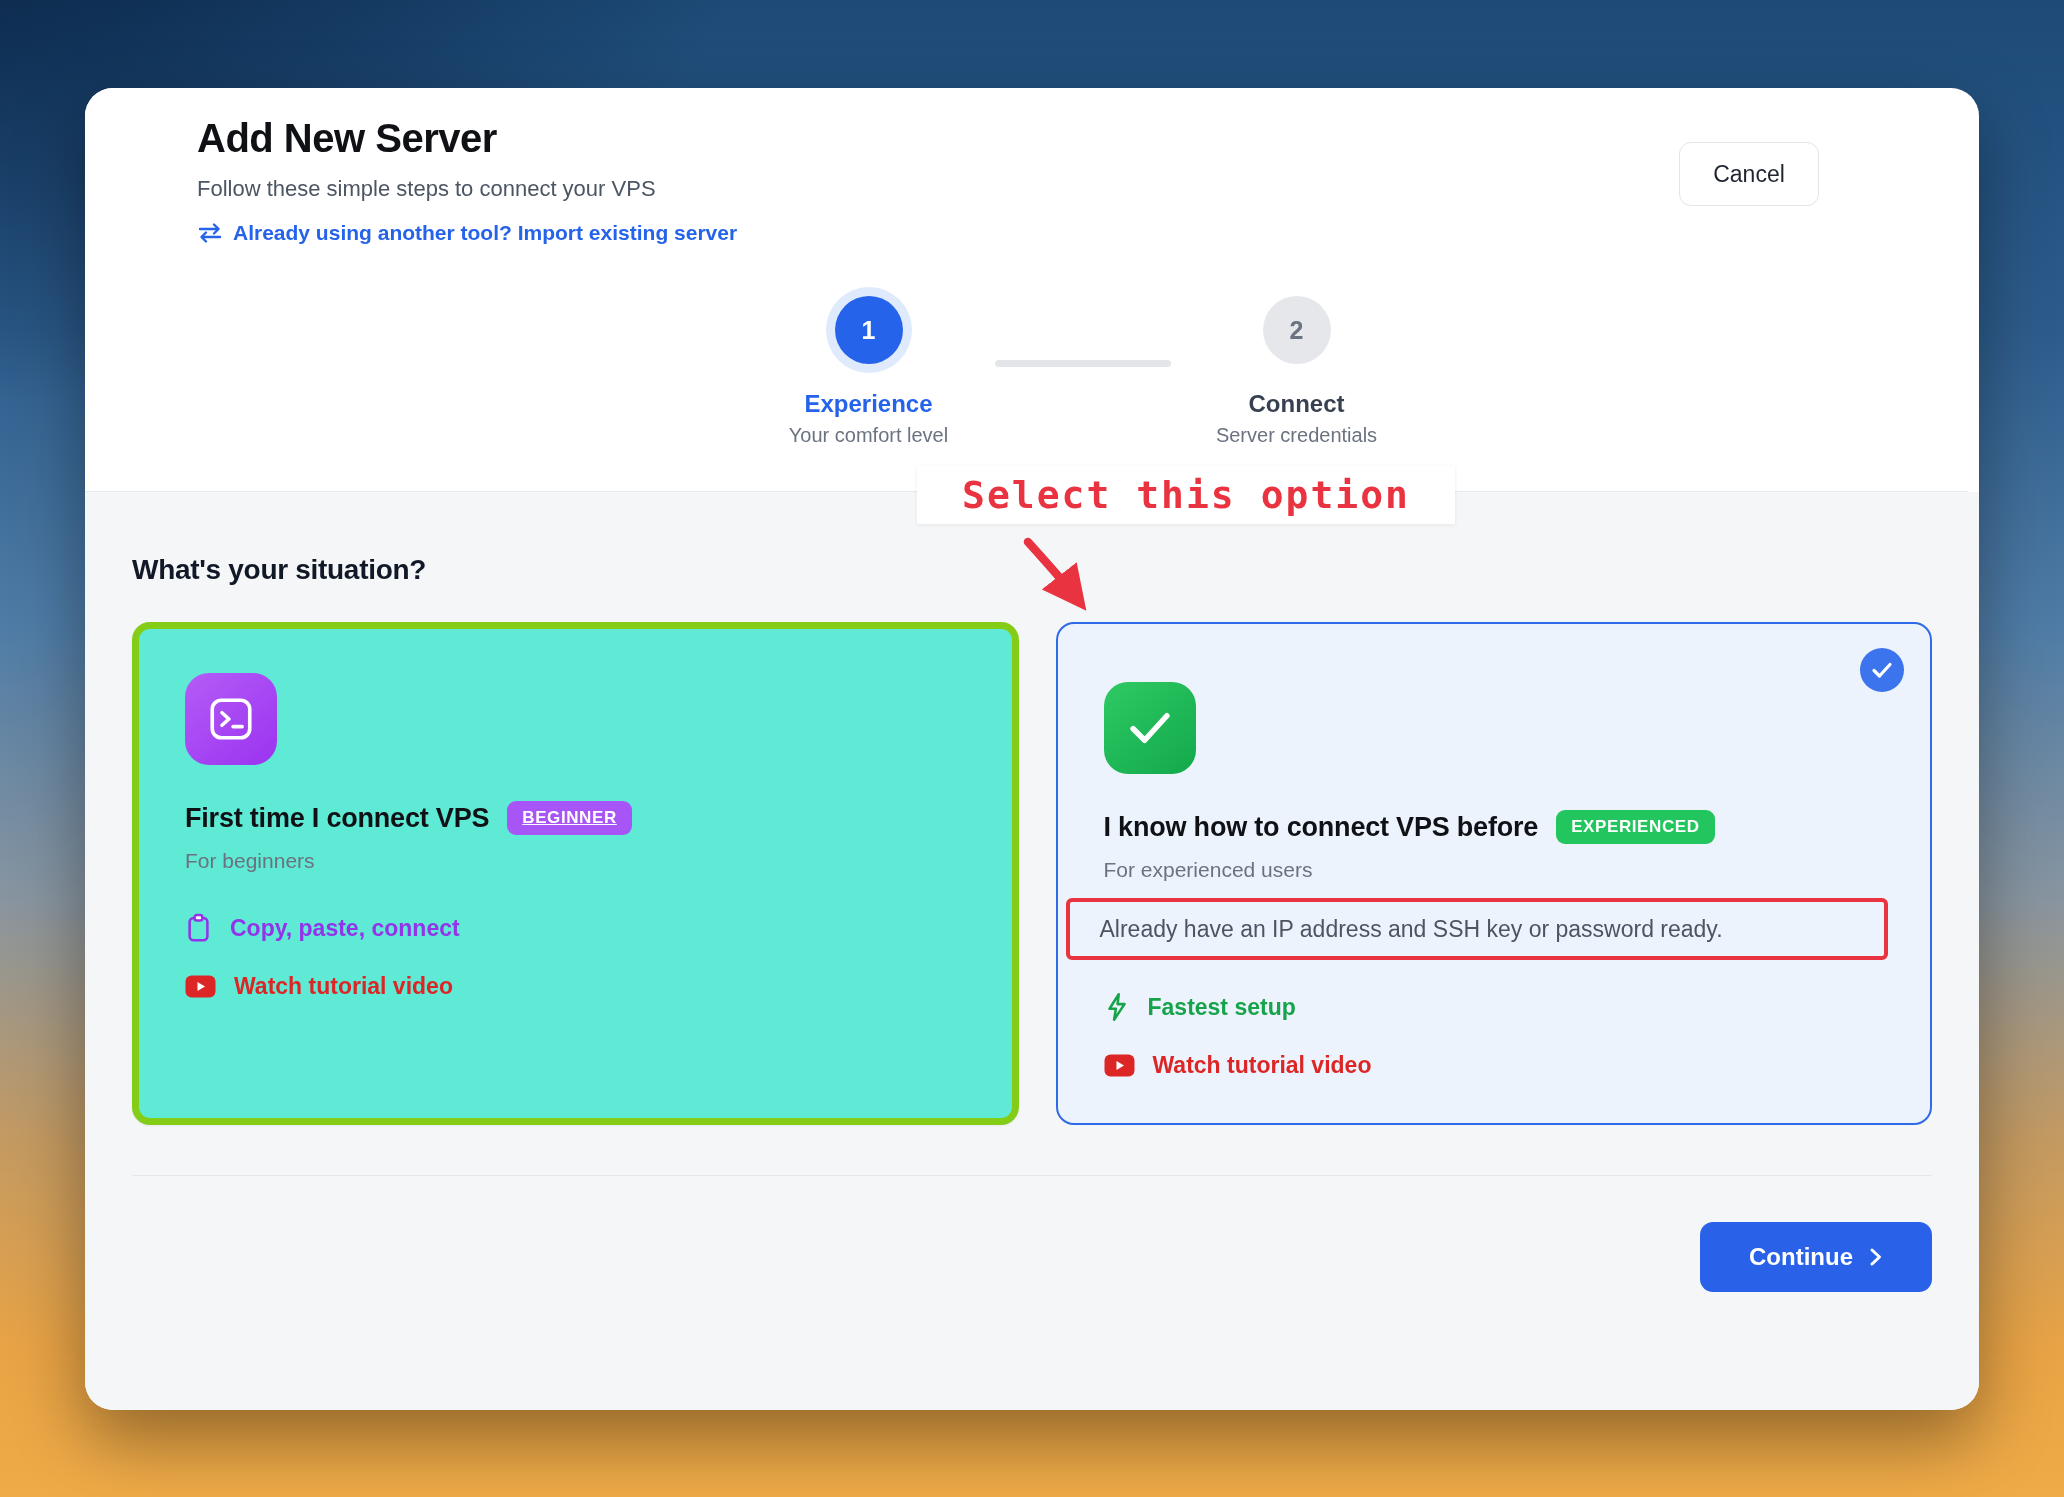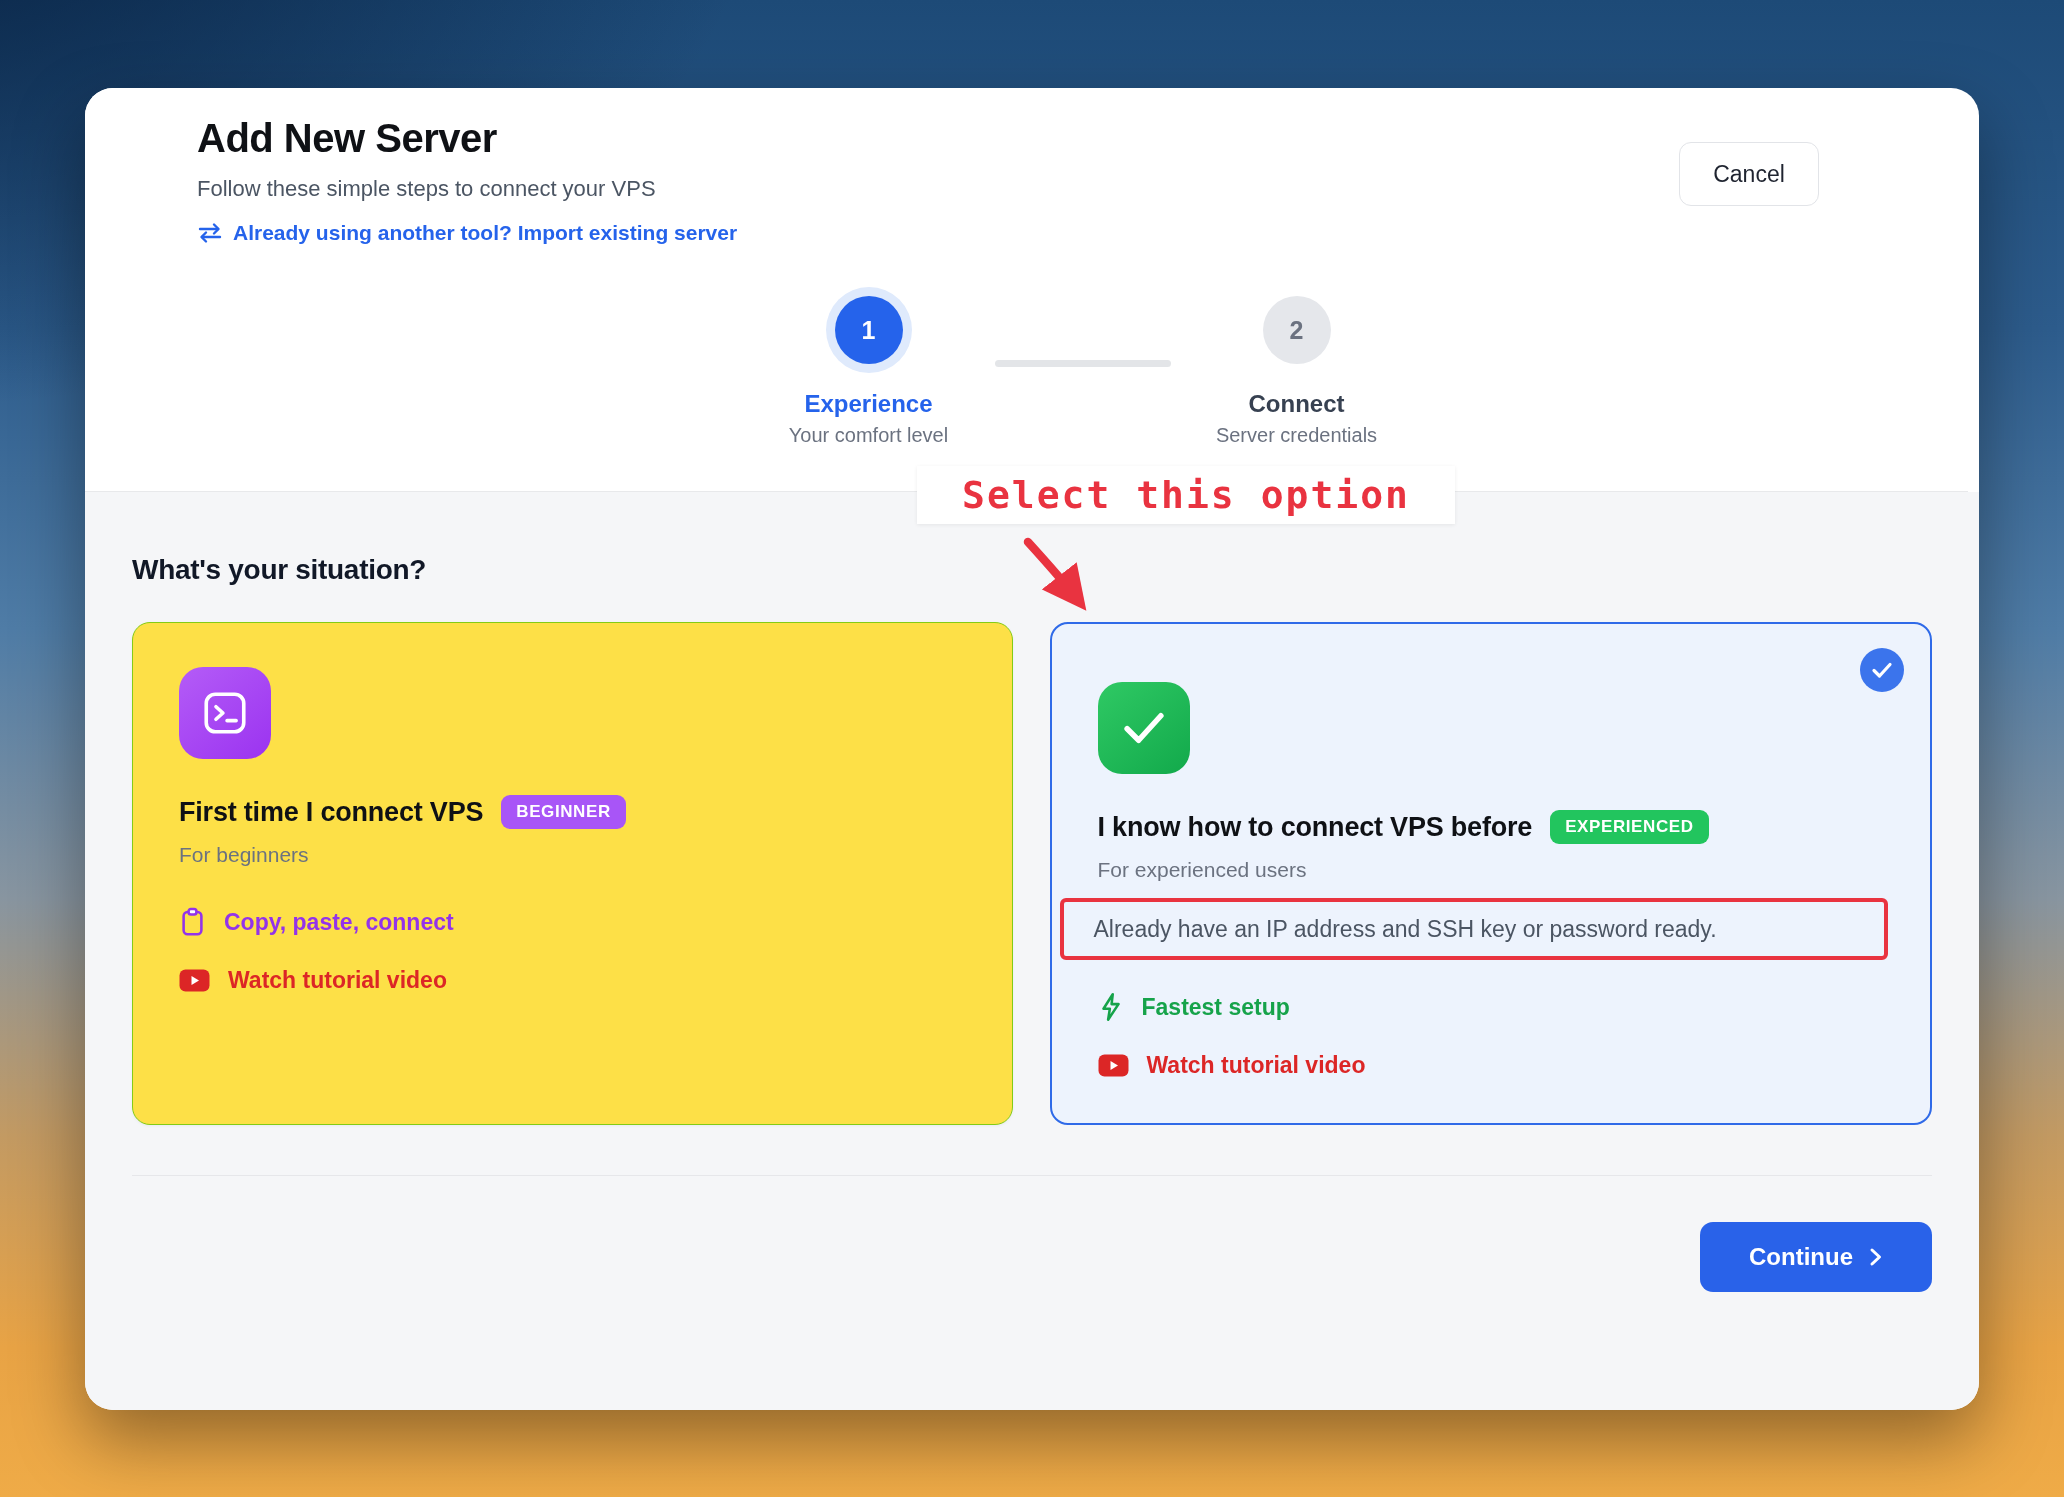--- a/index.html
+++ b/index.html
@@ -54,31 +54,31 @@
   .modal-body {
     position:absolute; left:0; top:404px; right:0; bottom:0;
     background:#f5f6f8; border-radius:0 0 28px 28px; padding:0 47px;
   }
   .question { padding-top:62px; font-size:28px; font-weight:700; color:#111827; letter-spacing:-0.3px; }
 
   .cards { margin-top:36px; display:flex; gap:37px; }
   .card {
     flex:1; min-height:497px; border-radius:18px; padding:44px 46px; position:relative;
   }
-  .card.plain { background:#fde047; border:1px solid #84cc16; box-shadow:0 1px 3px rgba(16,24,40,0.05); cursor:pointer; }
+  .card.plain { background:#5eead4; border:7px solid #84cc16; box-shadow:0 1px 3px rgba(16,24,40,0.05); cursor:pointer; }
   .card.selected { background:#edf3fd; border:2px solid #2f6ae8; cursor:pointer; }
 
   .card-icon { width:92px; height:92px; border-radius:24px; display:flex; align-items:center; justify-content:center; }
   .card-icon.purple { background:linear-gradient(140deg,#b45cf7,#9b33f0); }
   .card-icon.green  { background:linear-gradient(140deg,#2fc964,#12a94b); }
 
   .card-title-row { margin-top:36px; display:flex; align-items:center; gap:18px; }
   .card-title { font-size:27px; font-weight:700; color:#0f1115; letter-spacing:-0.2px; white-space:nowrap; }
   .badge { padding:7px 15px; border-radius:9px; font-size:17px; font-weight:700; color:#fff; letter-spacing:0.6px; white-space:nowrap; }
-  .badge.purple { background:#a855f7; }
+  .badge.purple { background:#a855f7;text-decoration:underline; }
   .badge.green  { background:#22c55e; }
   .card-audience { margin-top:14px; font-size:21px; color:#6b7280; }
   .card-desc { margin-top:22px; font-size:23px; line-height:36px; color:#4b5563; max-width:690px; }
 
   .highlight-box {
     margin:16px -4px 0 -38px; border:4px solid #e93340; border-radius:6px;
     padding:10px 18px 10px 30px;
   }
   .highlight-box .card-desc-inline { font-size:23px; line-height:34px; color:#4b5563; white-space:nowrap; }
 

